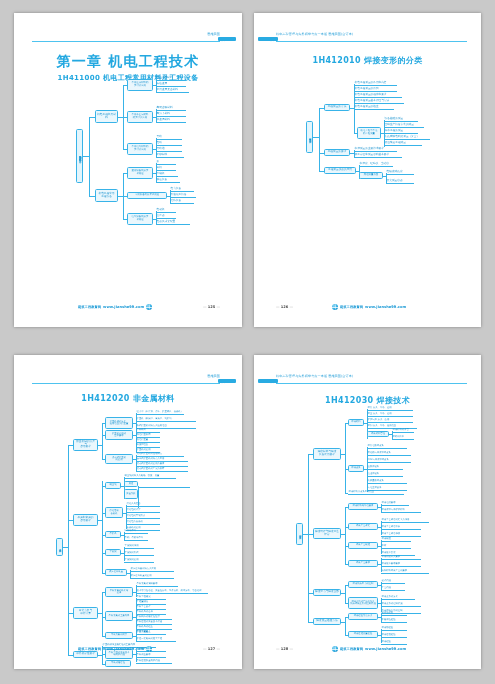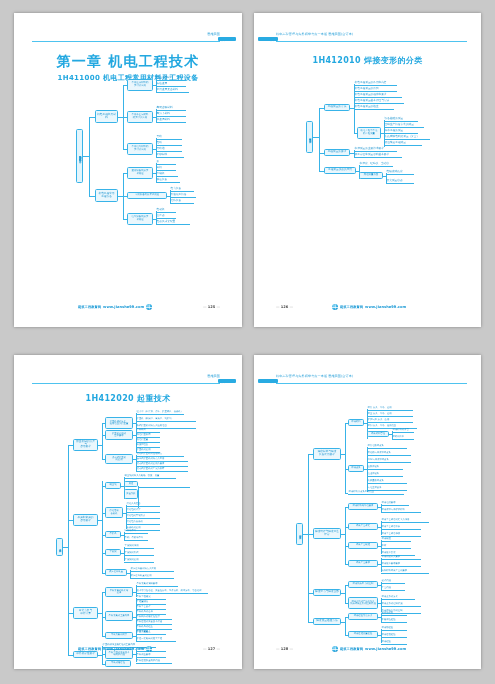--- a/index.html
+++ b/index.html
@@ -379,21 +379,21 @@
   </div>
 
   <div class="page p3">
     <div class="hdr">
       <div class="hdr-rule long"></div>
       <div class="hdr-cap"></div>
       <div class="hdr-dots">...</div>
       <div class="hdr-txt">思维脑图</div>
     </div>
 
-    <div class="sec-title" style="top:38px;font-size:8px">1H412020 起重技术</div>
+    <div class="sec-title" style="top:38px;font-size:8px">1H412020 非金属材料</div>
 
     <div class="mm" style="left:0;top:0;width:100%;height:100%">
       <div class="nd root" style="left:42px;top:183px;width:7px;height:18px;font-size:2.5px">起重技术</div>
       <div class="lnk h" style="left:49px;top:192px;width:5px"></div>
       <div class="lnk v" style="left:54px;top:90px;height:210px"></div>
 
       <div class="lnk h" style="left:54px;top:90px;width:5px"></div>
       <div class="nd wrap" style="left:59px;top:84px;width:25px;height:12px">
         <span>起重机械的分类与<br>选用要求</span>
       </div>
@@ -659,20 +659,21 @@
   </div>
 
   <div class="page p4">
     <div class="hdr">
       <div class="hdr-rule long"></div>
       <div class="hdr-cap"></div>
       <div class="hdr-dots">...</div>
       <div class="hdr-txt">机电工程管理与实务精华考点一本通 思维脑图(合订本)</div>
     </div>
 
+    <div class="sec-title" style="top:40px;font-size:8px">1H412030 焊接技术</div>
 
     <div class="mm" style="left:0;top:0;width:100%;height:100%">
       <div class="nd root" style="left:42px;top:168px;width:7px;height:22px;font-size:2.5px">焊接技术</div>
       <div class="lnk h" style="left:49px;top:179px;width:5px"></div>
       <div class="lnk v" style="left:54px;top:99px;height:168px"></div>
 
       <div class="lnk h" style="left:54px;top:99px;width:5px"></div>
       <div class="nd wrap" style="left:59px;top:93px;width:28px;height:12px">
         <span>焊接材料与焊接<br>设备使用要求</span>
       </div>

